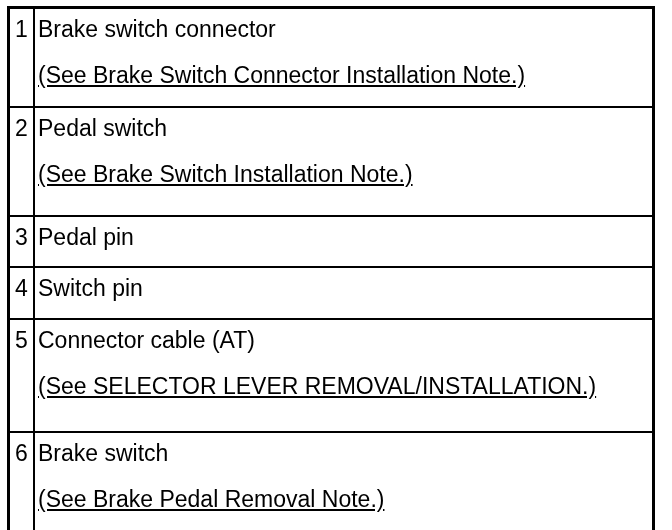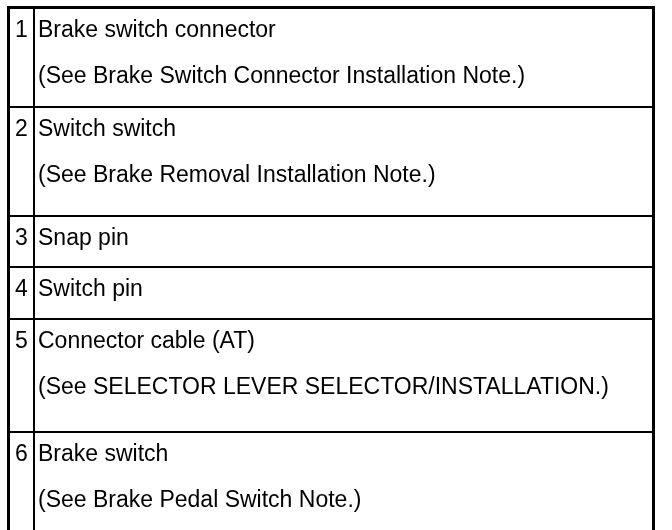--- a/index.html
+++ b/index.html
@@ -44,20 +44,21 @@
     width: 23px;
     text-align: center;
     padding: 9px 0 0 0;
   }
   td.desc {
     padding: 9px 2px 0 3px;
     white-space: nowrap;
   }
   .note {
     margin-top: 23px;
+    text-decoration: underline;
   }
   .note:empty {
     display: none;
   }
   tr.r1 td { height: 88px; }
   tr.r2 td { height: 98px; }
   tr.r3 td { height: 40px; }
   tr.r4 td { height: 41px; }
   tr.r5 td { height: 102px; }
   tr.r6 td { height: 90px; }
@@ -71,48 +72,48 @@
       <tr class="r1">
         <td class="num">1</td>
         <td class="desc">
           <div>Brake switch connector</div>
           <div class="note">(See Brake Switch Connector Installation Note.)</div>
         </td>
       </tr>
       <tr class="r2">
         <td class="num">2</td>
         <td class="desc">
-          <div>Switch switch</div>
-          <div class="note">(See Brake Removal Installation Note.)</div>
+          <div>Pedal switch</div>
+          <div class="note">(See Brake Switch Installation Note.)</div>
         </td>
       </tr>
       <tr class="r3">
         <td class="num">3</td>
         <td class="desc">
-          <div>Snap pin</div>
+          <div>Pedal pin</div>
 
         </td>
       </tr>
       <tr class="r4">
         <td class="num">4</td>
         <td class="desc">
           <div>Switch pin</div>
 
         </td>
       </tr>
       <tr class="r5">
         <td class="num">5</td>
         <td class="desc">
           <div>Connector cable (AT)</div>
-          <div class="note">(See SELECTOR LEVER SELECTOR/INSTALLATION.)</div>
+          <div class="note">(See SELECTOR LEVER REMOVAL/INSTALLATION.)</div>
         </td>
       </tr>
       <tr class="r6">
         <td class="num">6</td>
         <td class="desc">
           <div>Brake switch</div>
-          <div class="note">(See Brake Pedal Switch Note.)</div>
+          <div class="note">(See Brake Pedal Removal Note.)</div>
         </td>
       </tr>
 
     </tbody>
   </table>
 </div>
 
 </body></html>

